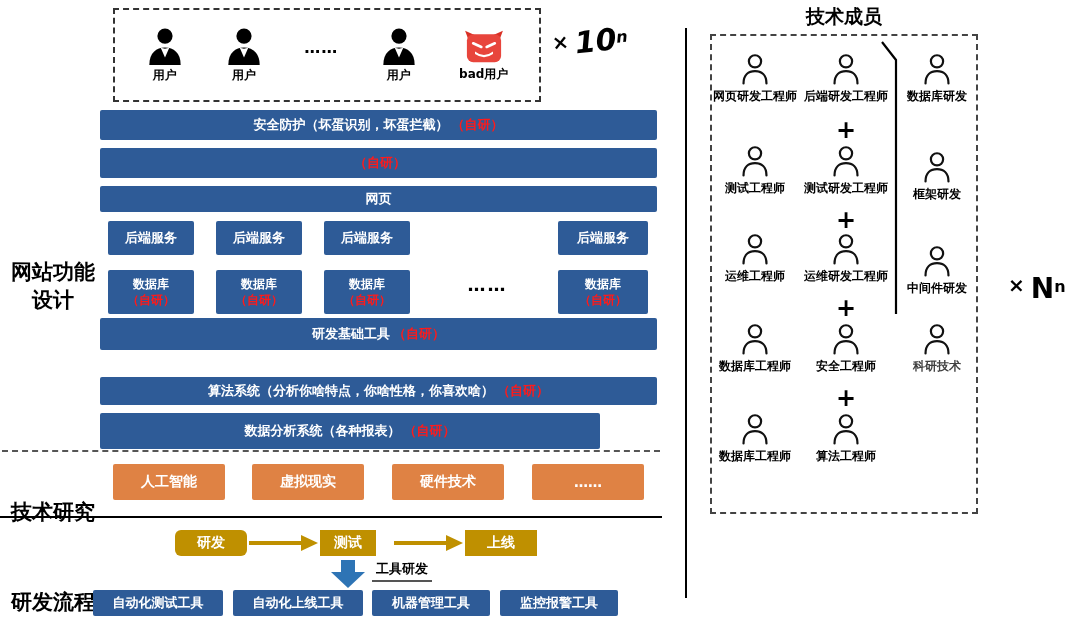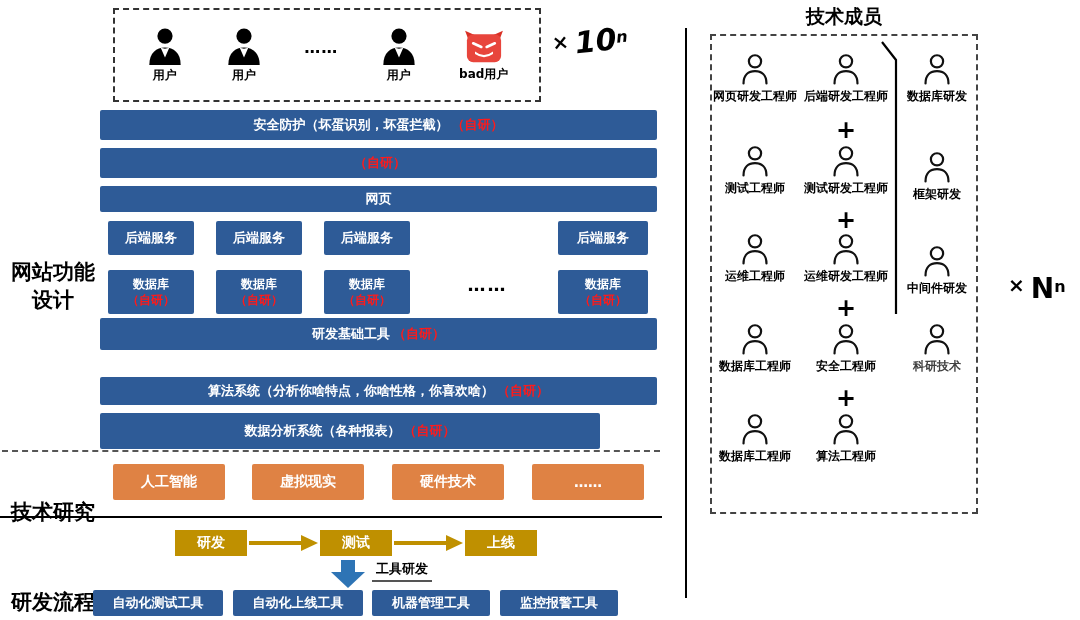--- a/index.html
+++ b/index.html
@@ -167,30 +167,30 @@
   <div class="obox" style="left:252px; top:464px; width:112px; height:36px;">
       <span>虚拟现实</span>
     </div>
   <div class="obox" style="left:392px; top:464px; width:112px; height:36px;">
       <span>硬件技术</span>
     </div>
   <div class="obox" style="left:532px; top:464px; width:112px; height:36px;">
       <span>……</span>
     </div>
 
-  <div class="gbox" style="left:175px; top:530px; width:72px; height:26px;">
+  <div class="gbox" style="left:175px; top:530px; width:72px; height:26px;border-radius:6px;">
       <span>研发</span>
     </div>
   <div class="flow-arrow" style="left:249px; top:534px;">
     <svg width="70" height="18" viewBox="0 0 70 18">
         <line x1="0" y1="9" x2="54" y2="9" stroke="#bf9000" stroke-width="4"></line>
         <path d="M52 1 L69 9 L52 17 Z" fill="#bf9000"></path>
       </svg>
   </div>
-  <div class="gbox" style="left:320px; top:530px; width:72px; height:26px;">
+  <div class="gbox" style="left:320px; top:530px; width:56px; height:26px;">
       <span>测试</span>
     </div>
   <div class="flow-arrow" style="left:394px; top:534px;">
     <svg width="70" height="18" viewBox="0 0 70 18">
         <line x1="0" y1="9" x2="54" y2="9" stroke="#bf9000" stroke-width="4"></line>
         <path d="M52 1 L69 9 L52 17 Z" fill="#bf9000"></path>
       </svg>
   </div>
   <div class="gbox" style="left:465px; top:530px; width:72px; height:26px;">
       <span>上线</span>

